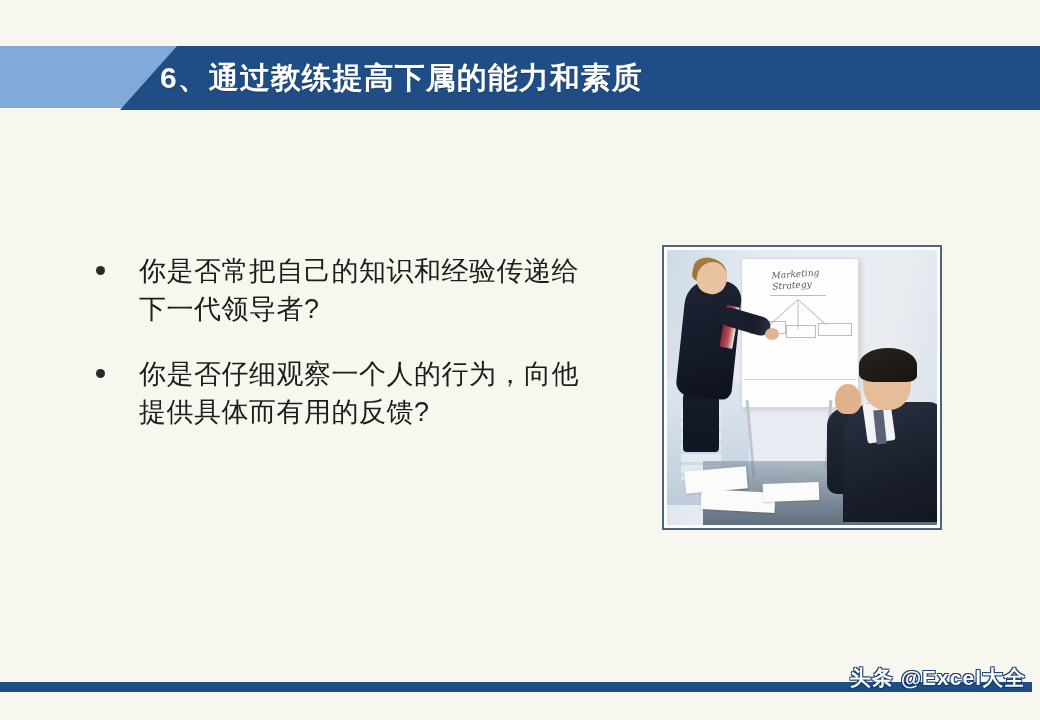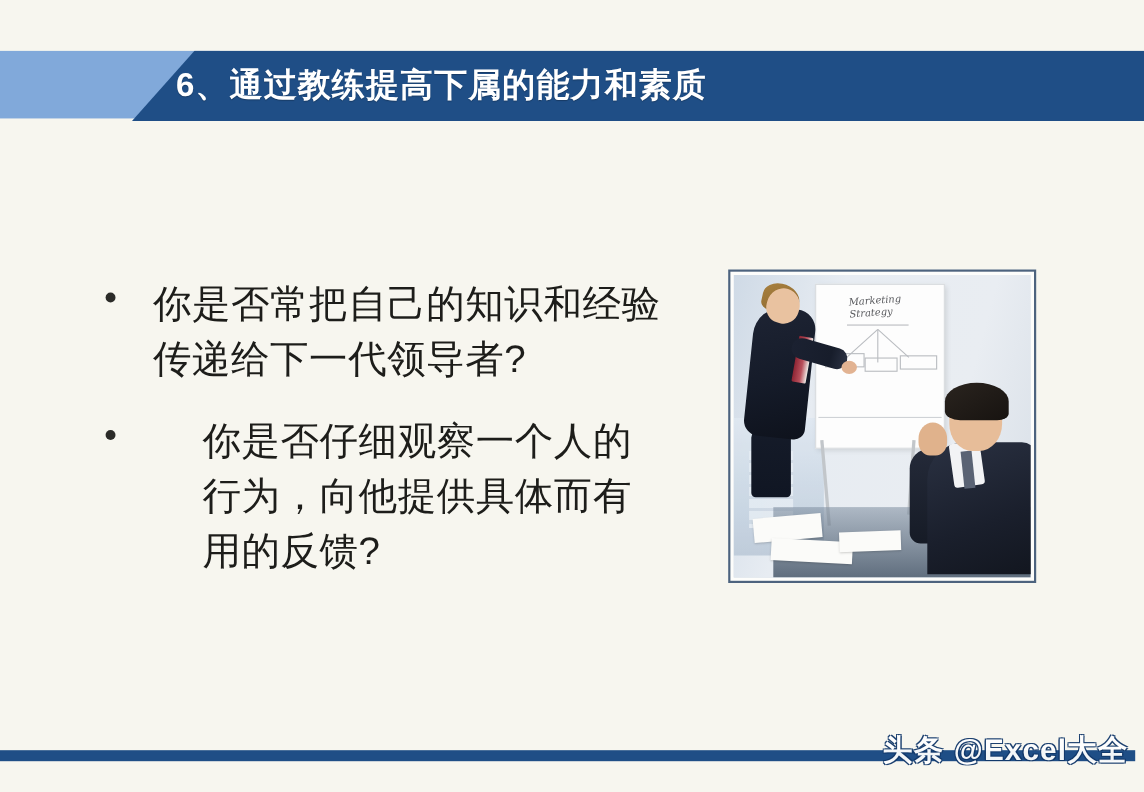--- a/index.html
+++ b/index.html
@@ -77,32 +77,32 @@
     position: absolute;
     left: 96px;
     top: 252px;
     width: 510px;
   }
   .bullet-item {
     display: flex;
     align-items: flex-start;
     margin-bottom: 26px;
   }
-  .bullet-item:last-child { margin-bottom: 0; gap: 45px; }
+  .bullet-item:last-child { margin-bottom: 0; }
   .bullet-dot {
     flex: 0 0 auto;
     width: 9px;
     height: 9px;
     border-radius: 50%;
     background: #2b2b28;
     margin-top: 14px;
     margin-right: 34px;
   }
   .bullet-text {
-    font-size: 35px;
+    font-size: 27px;
     line-height: 1.42;
     color: #1d1d1a;
     letter-spacing: 0.5px;
   }
 
   
   .photo-frame {
     position: absolute;
     left: 662px;
     top: 245px;
@@ -284,21 +284,21 @@
     left: 0;
     top: 682px;
     width: 1032px;
     height: 10px;
     background: #1f4e86;
   }
   .watermark {
     position: absolute;
     right: 14px;
     top: 664px;
-    font-size: 27px;
+    font-size: 21px;
     font-weight: bold;
     color: #ffffff;
     text-shadow:
       -1px -1px 0 #12386a,
        1px -1px 0 #12386a,
       -1px  1px 0 #12386a,
        1px  1px 0 #12386a;
     letter-spacing: 1px;
     white-space: nowrap;
     opacity: .95;

